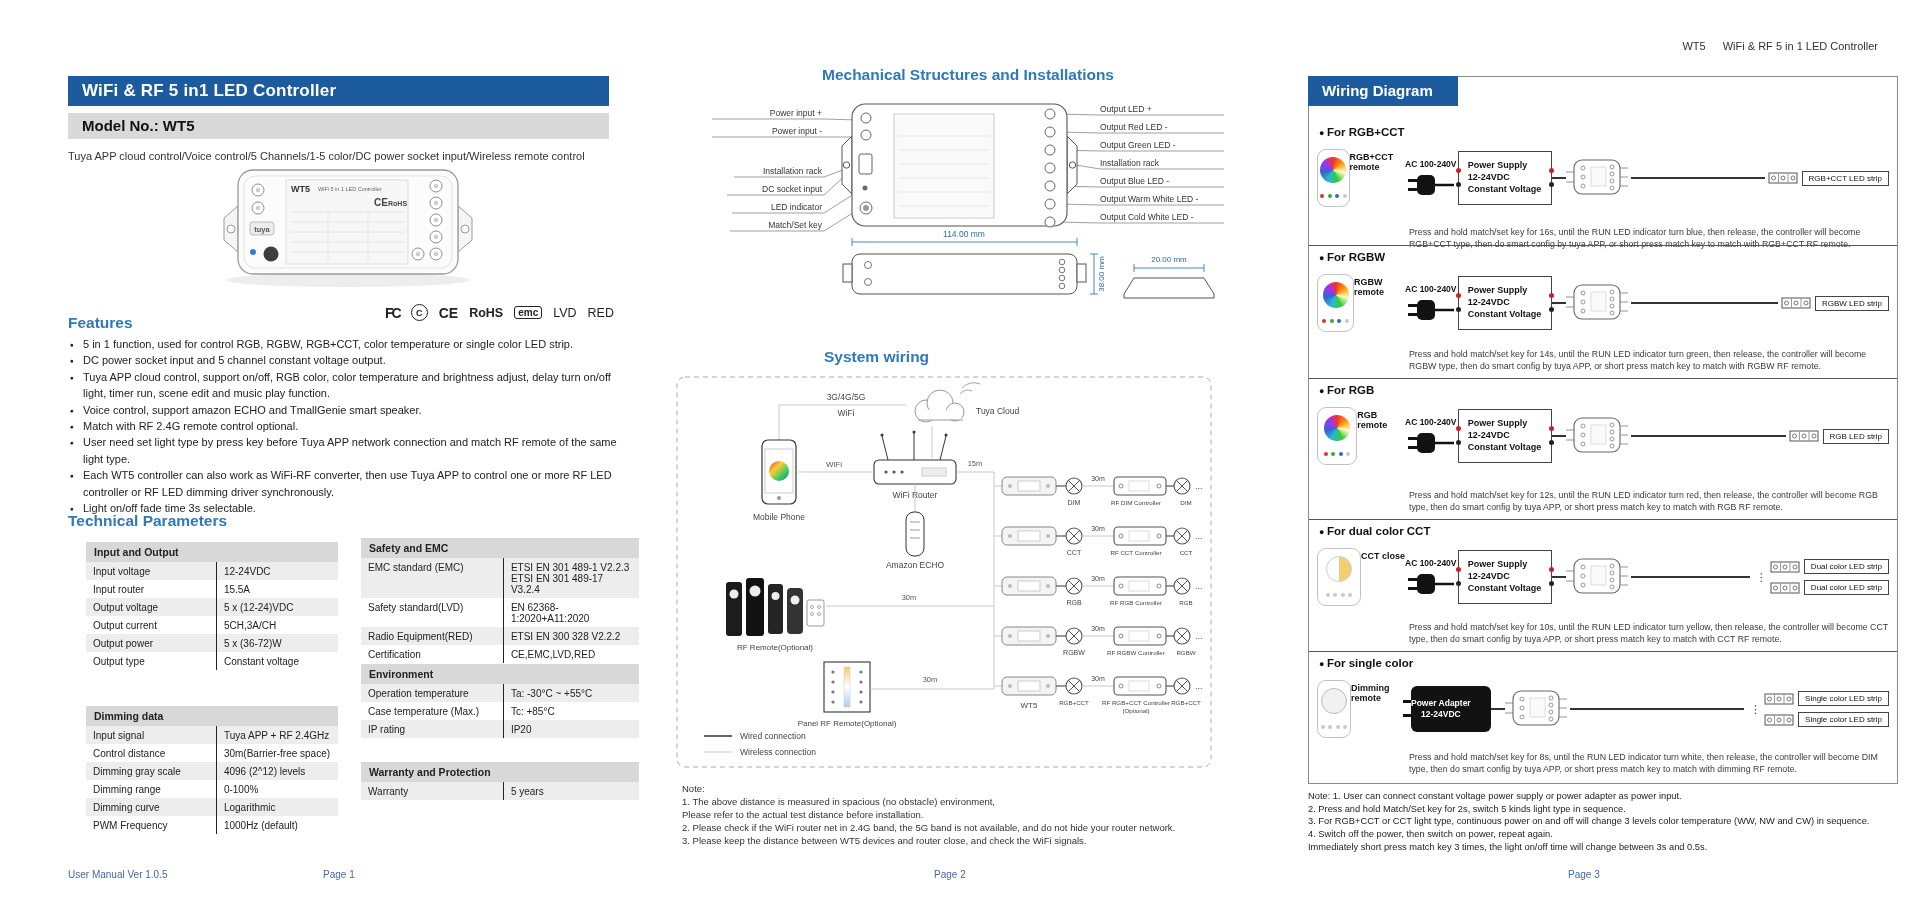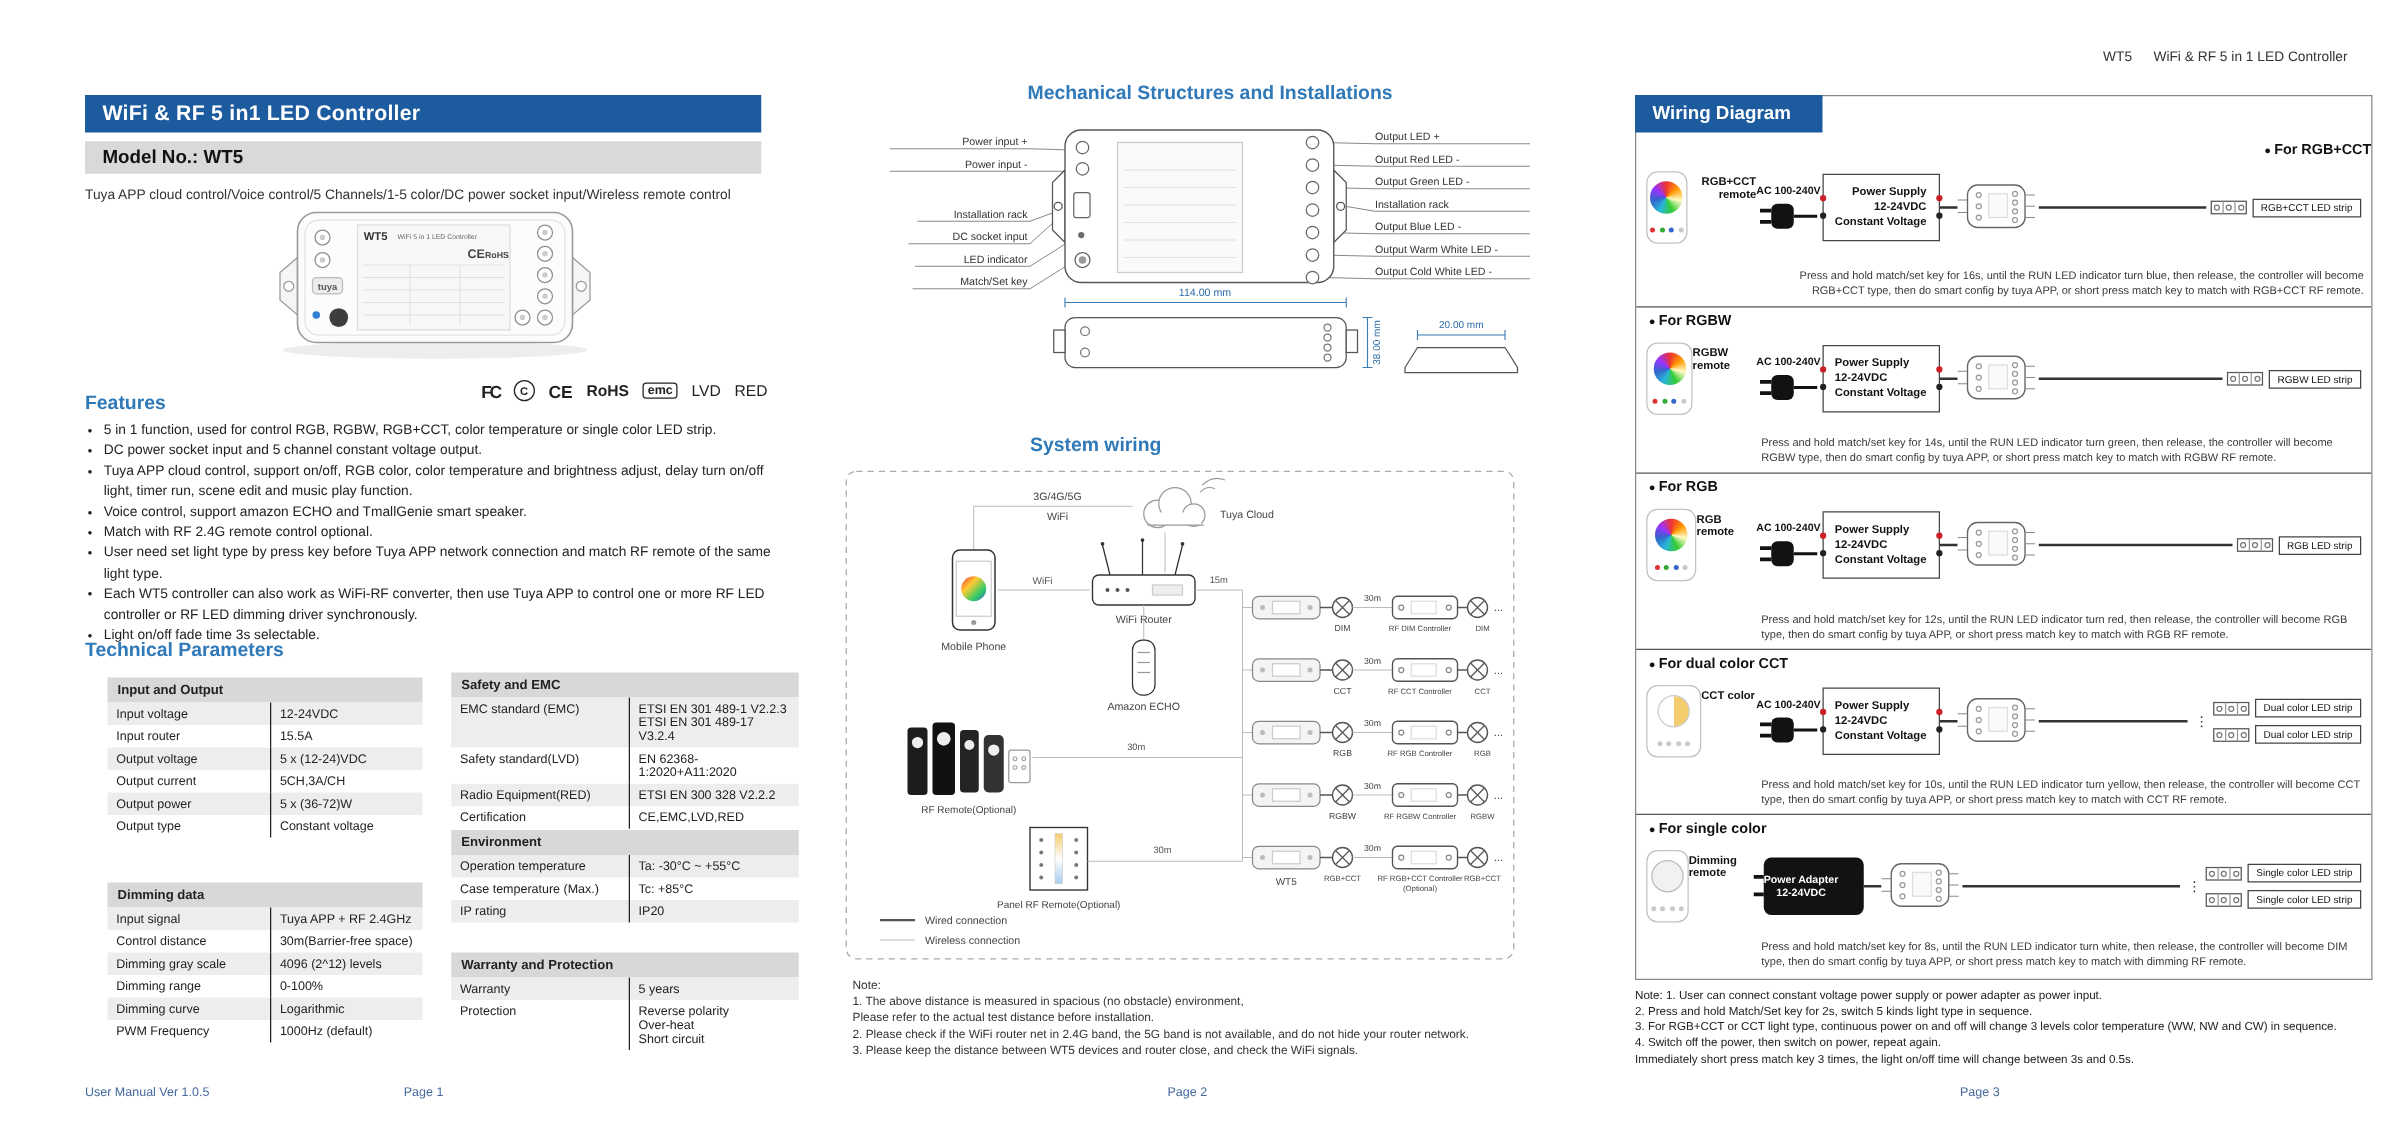--- a/index.html
+++ b/index.html
@@ -264,26 +264,20 @@
           <span class="t-k">IP rating</span>
           <span class="t-v">IP20</span>
         </div>
     </div>
 
     <div class="tbl" style="left:293px;top:686px;width:278px;">
       <div class="hd">Warranty and Protection</div>
       <div class="row">
           <span class="t-k">Warranty</span>
           <span class="t-v">5 years</span>
-        </div>
-      <div class="row">
-          <span class="t-k">Protection</span>
-          <span class="t-v">Reverse polarity
-Over-heat
-Short circuit</span>
         </div>
     </div>
 
     <div class="footer" style="left:0;">User Manual Ver 1.0.5</div>
     <div class="footer" style="left:255px;">Page 1</div>
   </div>
 
   <div class="col col2">
     <div class="h-blue mech-title">Mechanical Structures and Installations</div>
 
@@ -631,21 +625,21 @@
 
   <div class="hdr-right">
     <span class="m">WT5</span>
     <span>WiFi &amp; RF 5 in 1 LED Controller</span>
   </div>
 
   <div class="col col3">
     <div class="p3-box">
       <div class="p3-banner">Wiring Diagram</div>
 
-      <div class="p3-sec" style="top:32px;height:136px;text-align:right;">
+      <div class="p3-sec" style="top:44px;height:136px;">
         <div class="p3-title">For RGB+CCT</div>
         <div class="p3-row">
           <div class="remote-wrap">
             <div class="remote">
               <div class="wheel wheel-rgb"></div>
               <div class="rdots">
                   <i class="rd-r"></i>
                   <i class="rd-g"></i>
                   <i class="rd-b"></i>
                   <i class="rd-w"></i>
@@ -848,21 +842,21 @@
           <div class="remote-wrap">
             <div class="remote">
               <div class="wheel wheel-cct"></div>
               <div class="rdots">
                   <i class="rd-w"></i>
                   <i class="rd-w"></i>
                   <i class="rd-w"></i>
                   <i class="rd-w"></i>
                 </div>
             </div>
-            <div class="remote-label">CCT color</div>
+            <div class="remote-label">CCT close</div>
           </div>
           <div class="ac-wrap">
             <div class="ac">AC 100-240V</div>
             <svg width="46" height="26" viewBox="0 0 46 26">
               <rect x="0" y="8" width="9" height="3" fill="#121212"></rect>
                 <rect x="0" y="17" width="9" height="3" fill="#121212"></rect>
               <rect x="9" y="4" width="18" height="20" rx="5" fill="#121212"></rect>
               <line x1="27" y1="14" x2="46" y2="14" stroke="#121212" stroke-width="2.5"></line>
             </svg>
           </div>

